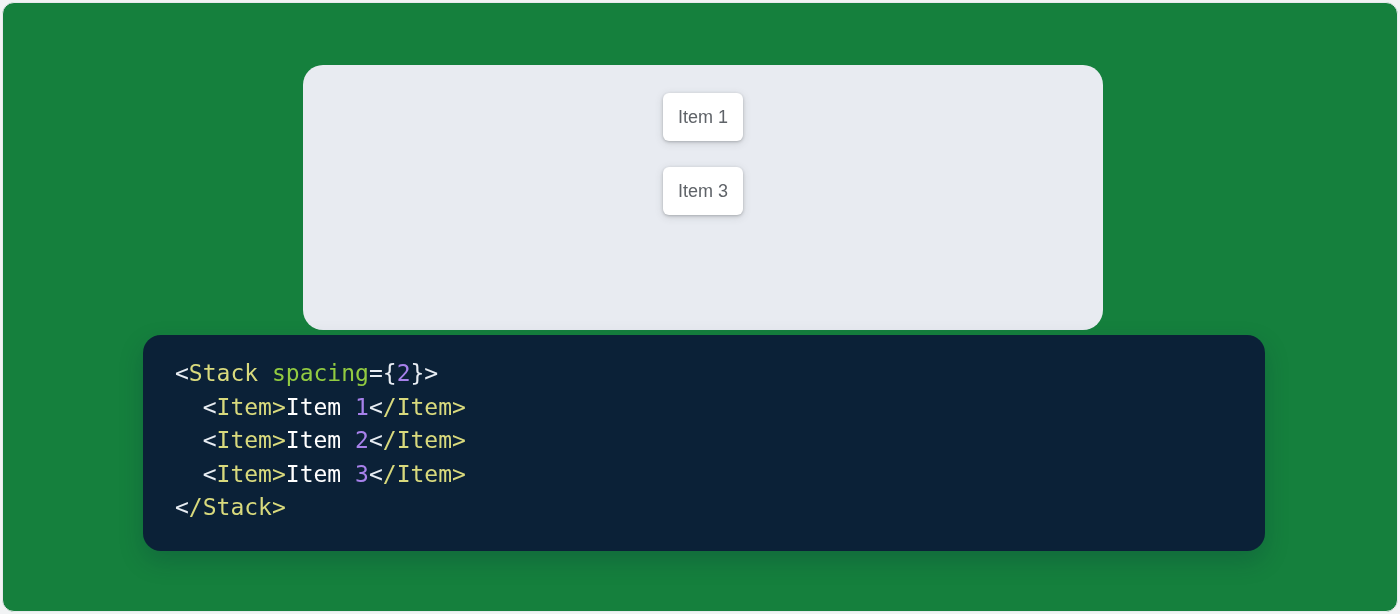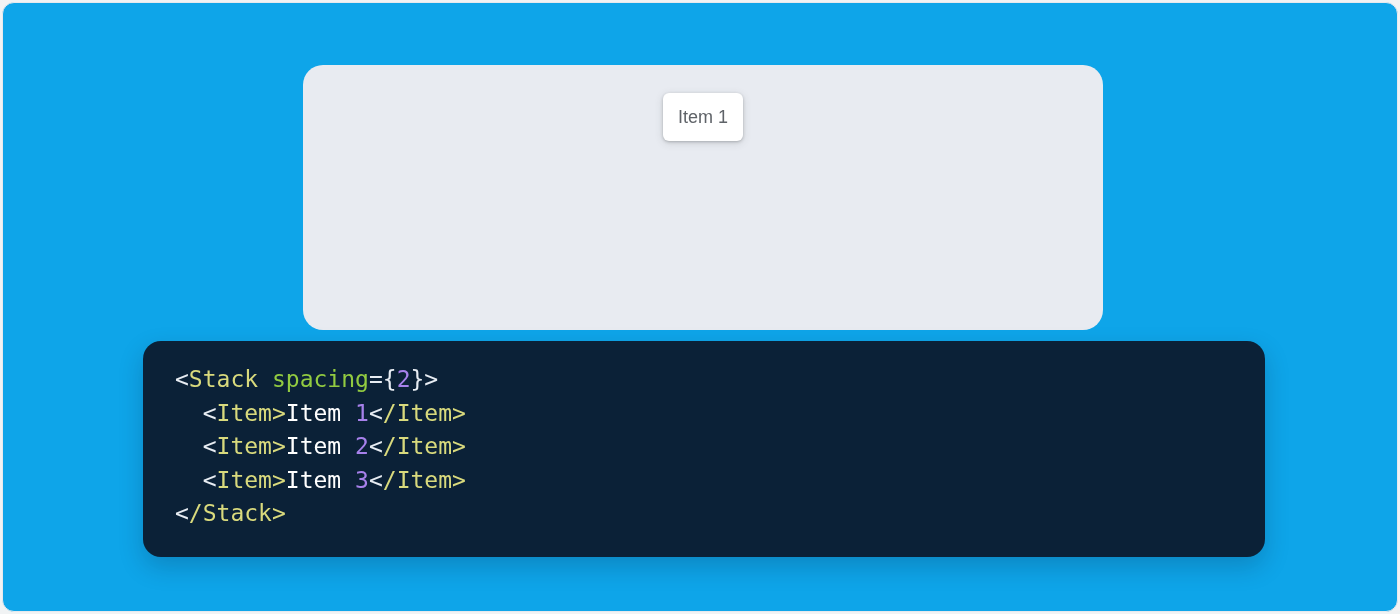--- a/index.html
+++ b/index.html
@@ -8,21 +8,21 @@
     width: 1400px;
     height: 614px;
     background: #f1f3f4;
     font-family: "Liberation Sans", sans-serif;
     overflow: hidden;
   }
   .page {
     position: absolute;
     left: 2px; top: 2px;
     width: 1394px; height: 608px;
-    background: #0ea5e9;
+    background: #15803d;
     border: 1px solid #e7e9ed;
     border-radius: 12px;
   }
   .preview-panel {
     position: absolute;
     left: 300px; top: 62px;
     width: 800px; height: 265px;
     background: var(--panel-bg, #e8ebf1);
     border-radius: 20px;
   }
@@ -47,21 +47,20 @@
   }
   .code-block {
     position: absolute;
     left: 140px; top: 332px;
     width: 1122px; height: 216px;
     box-sizing: border-box;
     background: var(--code-bg, #0b2137);
     border-radius: 18px;
     box-shadow: 0 10px 25px rgba(10, 30, 60, 0.22);
     padding: 22px 32px;
-    margin-top: 6px;
   }
   .code {
     margin: 0;
     font-family: "DejaVu Sans Mono", monospace;
     font-size: 23px;
     line-height: 33.5px;
   }
   .code-line { white-space: pre; }
   .tok-punct { color: var(--c-punct, #e8edf3); }
   .tok-tag   { color: var(--c-tag, #d9da7d); }
@@ -71,18 +70,21 @@
 </style>
 </head>
 <body>
 
 <div class="page">
   <div class="preview-panel">
     <div class="stack">
         <div class="item-card">
           <span>Item 1</span>
         </div>
+        <div class="item-card">
+          <span>Item 3</span>
+        </div>
       </div>
   </div>
   <div class="code-block">
     <pre class="code"><div class="code-line"><span class="tok-punct">&lt;</span><span class="tok-tag">Stack</span><span class="tok-plain"> </span><span class="tok-attr">spacing</span><span class="tok-punct">=</span><span class="tok-punct">{</span><span class="tok-num">2</span><span class="tok-punct">}</span><span class="tok-punct">&gt;</span></div><div class="code-line"><span class="tok-plain">  </span><span class="tok-punct">&lt;</span><span class="tok-tag">Item</span><span class="tok-tag">&gt;</span><span class="tok-plain">Item </span><span class="tok-num">1</span><span class="tok-punct">&lt;</span><span class="tok-tag">/Item</span><span class="tok-tag">&gt;</span></div><div class="code-line"><span class="tok-plain">  </span><span class="tok-punct">&lt;</span><span class="tok-tag">Item</span><span class="tok-tag">&gt;</span><span class="tok-plain">Item </span><span class="tok-num">2</span><span class="tok-punct">&lt;</span><span class="tok-tag">/Item</span><span class="tok-tag">&gt;</span></div><div class="code-line"><span class="tok-plain">  </span><span class="tok-punct">&lt;</span><span class="tok-tag">Item</span><span class="tok-tag">&gt;</span><span class="tok-plain">Item </span><span class="tok-num">3</span><span class="tok-punct">&lt;</span><span class="tok-tag">/Item</span><span class="tok-tag">&gt;</span></div><div class="code-line"><span class="tok-punct">&lt;</span><span class="tok-tag">/Stack</span><span class="tok-tag">&gt;</span></div></pre>
   </div>
 </div>
 
 </body></html>

